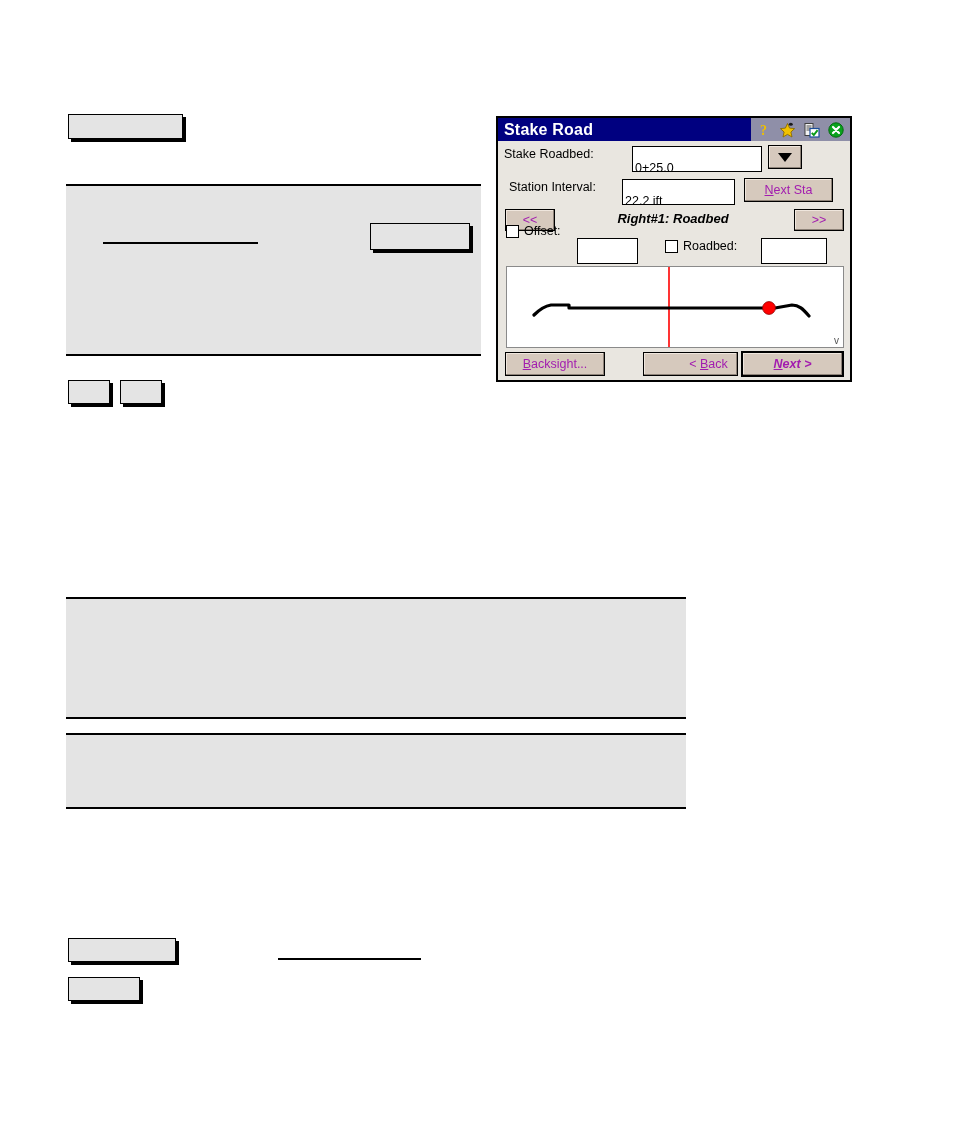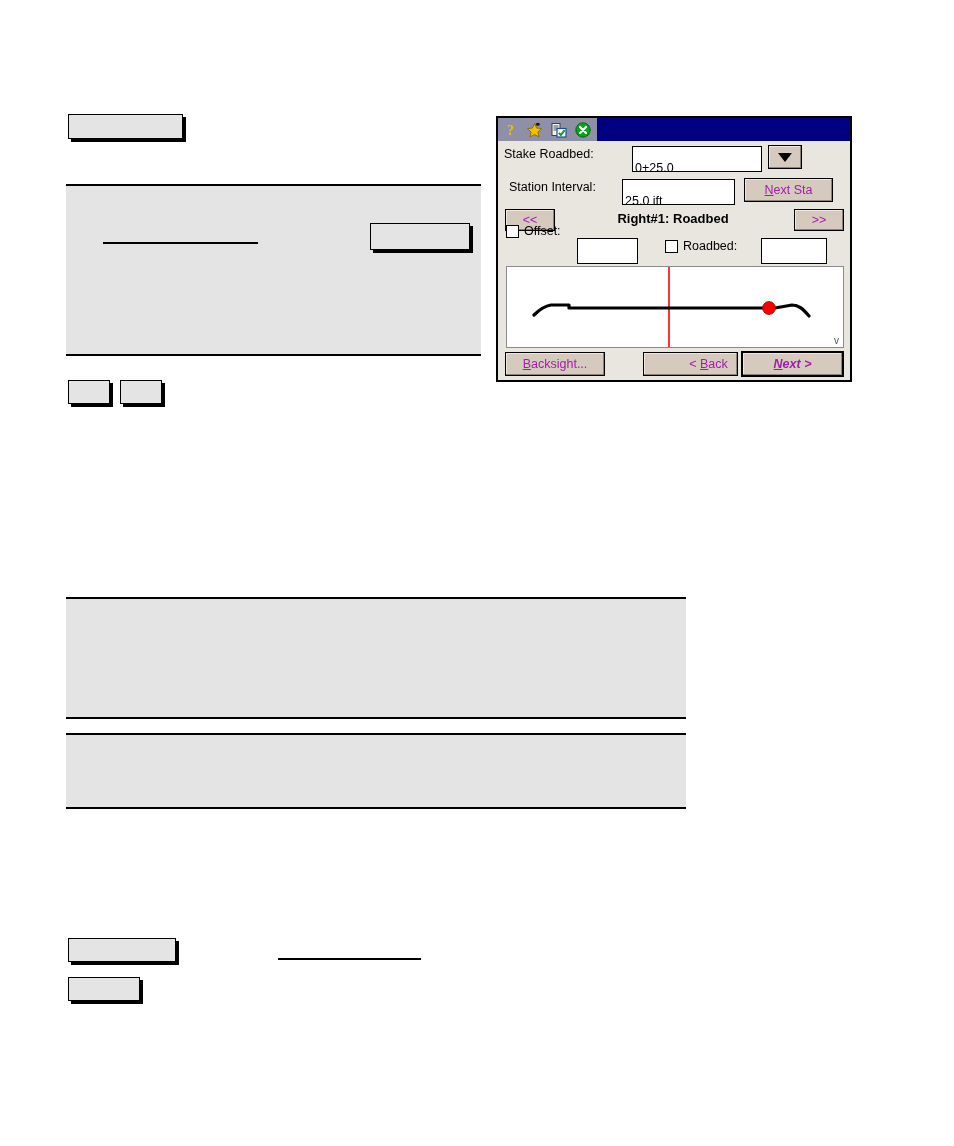--- a/index.html
+++ b/index.html
@@ -137,20 +137,21 @@
     border-right: 7px solid transparent;
     border-top: 9px solid #000;
   }
 
   .section-title {
     position: absolute;
     text-align: center;
     font-weight: bold;
     font-size: 13px;
     white-space: nowrap;
+    font-style: italic;
   }
 
   .cbx {
     width: 13px; height: 13px;
     background: #ffffff;
     border: 1px solid #000;
     box-sizing: border-box;
   }
 
   #xsection {
@@ -195,20 +196,21 @@
 
 <div class="doc-box" style="left:68px; top:938px; width:108px; height:24px;"></div>
 
 <div class="doc-rule" style="left:278px; top:958px; width:143px;"></div>
 
 <div class="doc-box" style="left:68px; top:977px; width:72px; height:24px;"></div>
 
 <div id="stake-road-dialog">
 
   <div class="titlebar">
+    <span class="title-text">Stake Road</span>
     <span class="title-icons">
 
       <span>
         <svg width="15" height="16" viewBox="0 0 15 16" aria-hidden="true">
           <text x="7.5" y="13" text-anchor="middle" font-family="Liberation Serif, serif" font-size="14" font-weight="bold" fill="#efc000">?</text>
         </svg>
       </span>
 
       <span>
         <svg width="17" height="16" viewBox="0 0 17 16" aria-hidden="true">
@@ -242,21 +244,21 @@
     <span class="lbl">Stake Roadbed:</span>
   </div>
   <div class="tf" style="position:absolute; left:134px; top:28px; width:130px;">0+25.0</div>
   <div class="dropbtn" style="position:absolute; left:270px; top:27px; width:34px; height:24px;">
     <span class="caret"></span>
   </div>
 
   <div class="row" style="left:11px; top:62px; width:344px;">
     <span class="lbl">Station Interval:</span>
   </div>
-  <div class="tf" style="position:absolute; left:124px; top:61px; width:113px;">25.0 ift</div>
+  <div class="tf" style="position:absolute; left:124px; top:61px; width:113px;">22.2 ift</div>
   <div class="btn" style="position:absolute; left:246px; top:60px; width:89px; height:24px;">
     <span><span class="u">N</span>ext Sta</span>
   </div>
 
   <div class="btn" style="position:absolute; left:7px; top:91px; width:50px; height:22px;">
     <span>&lt;&lt;</span>
   </div>
   <div class="section-title" style="left:60px; top:93px; width:230px;">Right#1:  Roadbed</div>
   <div class="btn" style="position:absolute; left:296px; top:91px; width:50px; height:22px;">
     <span>&gt;&gt;</span>

